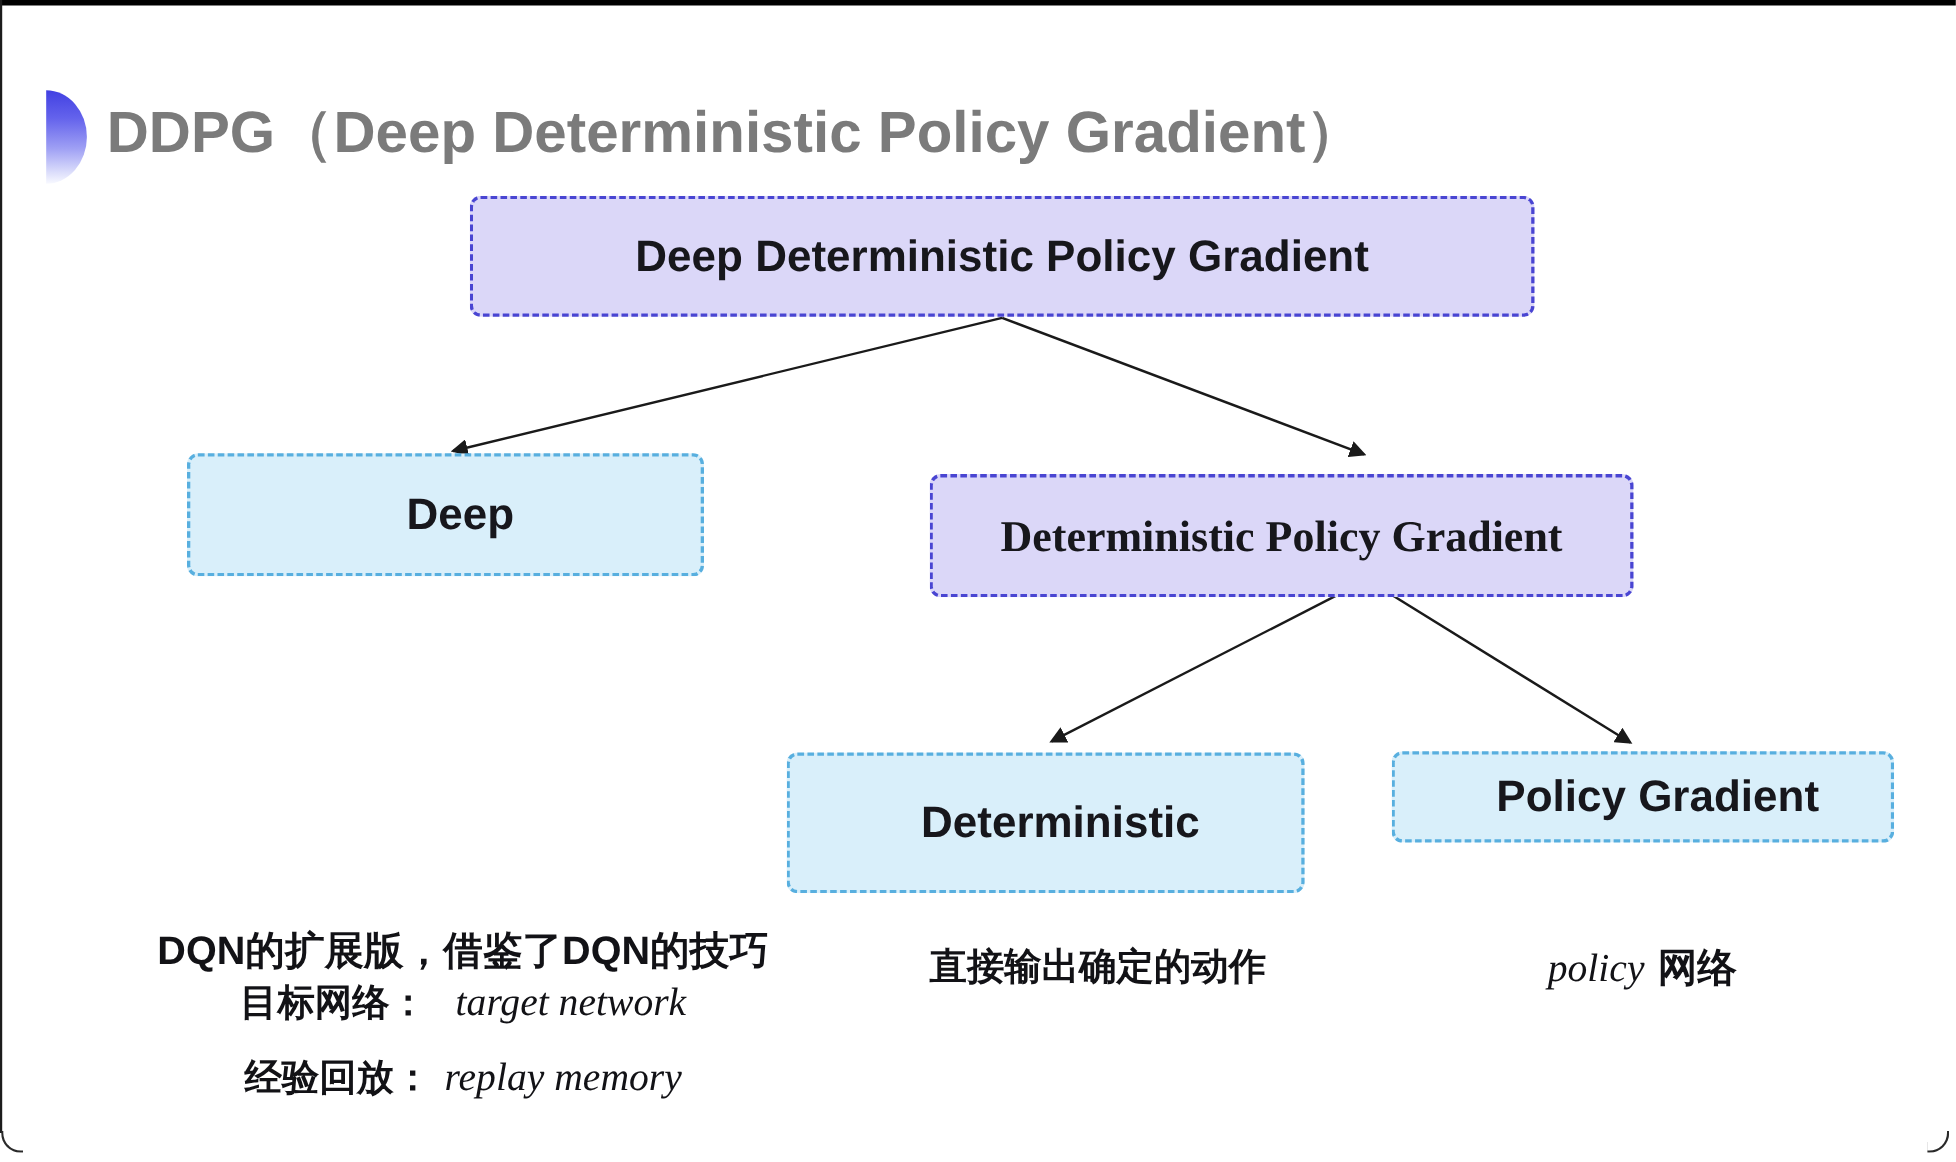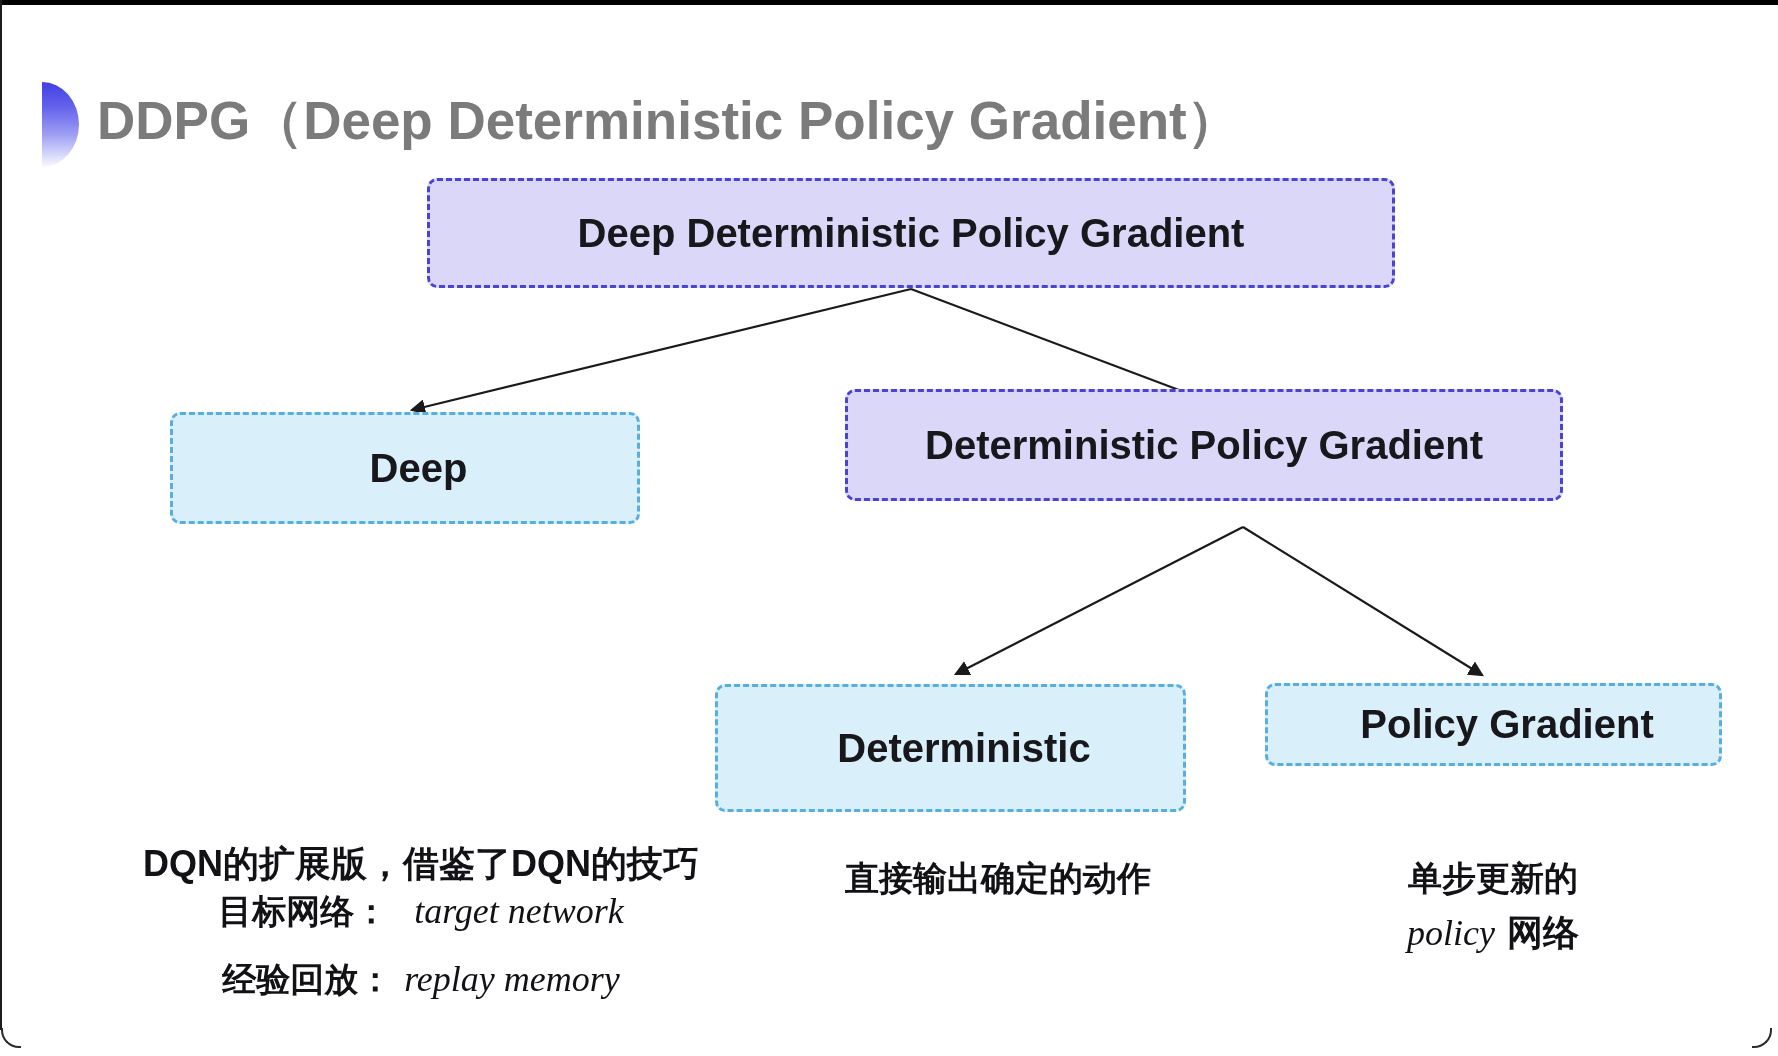--- a/index.html
+++ b/index.html
@@ -34,21 +34,21 @@
   
   .node{
     position:absolute;display:flex;align-items:center;justify-content:center;
     border-radius:10px;font-size:40px;font-weight:600;color:var(--text_dark);
     border:3px dashed;white-space:nowrap;
   }
   .node.purple{background:var(--purple_fill);border-color:var(--purple_border);}
   .node.cyan{background:var(--cyan_fill);border-color:var(--cyan_border);padding-left:27px;}
   .node-root{left:427px;top:178px;width:968px;height:110px;}
   .node-deep{left:170px;top:412px;width:470px;height:112px;}
-  .node-dpg{left:845px;top:389px;width:718px;height:112px;}
+  .node-dpg{left:845px;top:431px;width:640px;height:112px;font-family:Liberation Serif, serif;}
   .node-det{left:715px;top:684px;width:471px;height:128px;}
   .node-pg{left:1265px;top:683px;width:457px;height:83px;}
 
   .arrows{position:absolute;left:0;top:0;width:1778px;height:1056px;pointer-events:none;}
   .arrows line{stroke:var(--arrow);stroke-width:2.2;}
 
   
   .note{position:absolute;text-align:center;color:#121216;}
   .note-deep{left:100px;top:840px;width:642px;}
   .note-det{left:797px;top:856px;width:402px;}
@@ -113,17 +113,16 @@
   <div class="l l3">
     <span>经验回放：</span><span class="gap-s"></span><span class="mitalic">replay memory</span>
   </div>
 </div>
 
 <div class="note note-det">
   <div class="l l1">直接输出确定的动作</div>
 </div>
 
 <div class="note note-pg">
-  <div class="l l1">单步更新的</div>
   <div class="l l2">
     <span class="mitalic">policy</span><span class="gap-s"></span><span style="font-size:36px;font-weight:600;">网络</span>
   </div>
 </div>
 
 </body></html>

